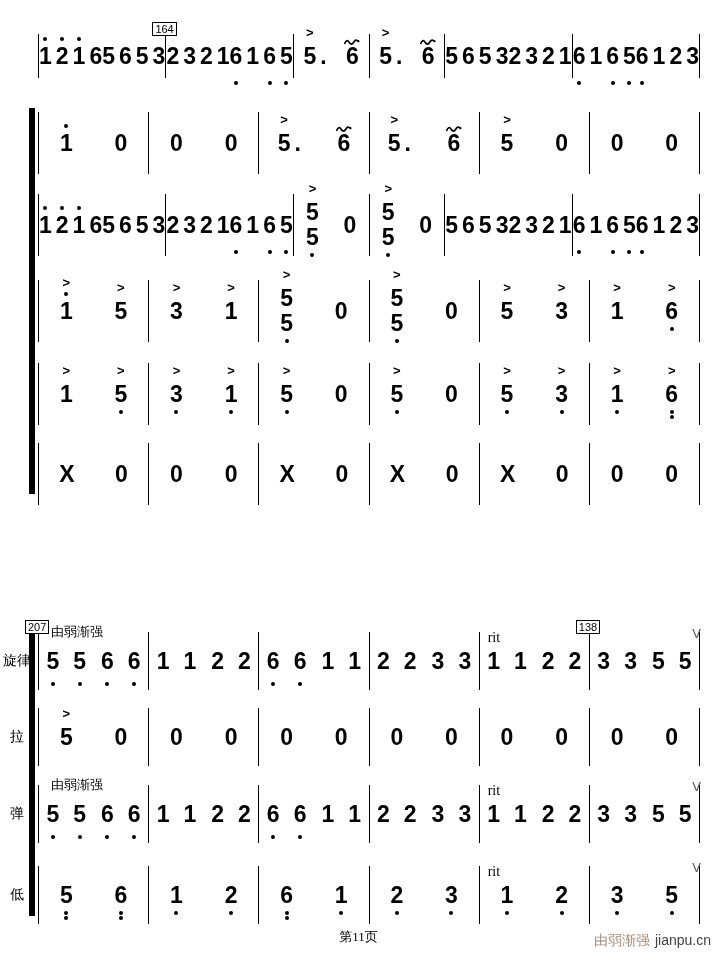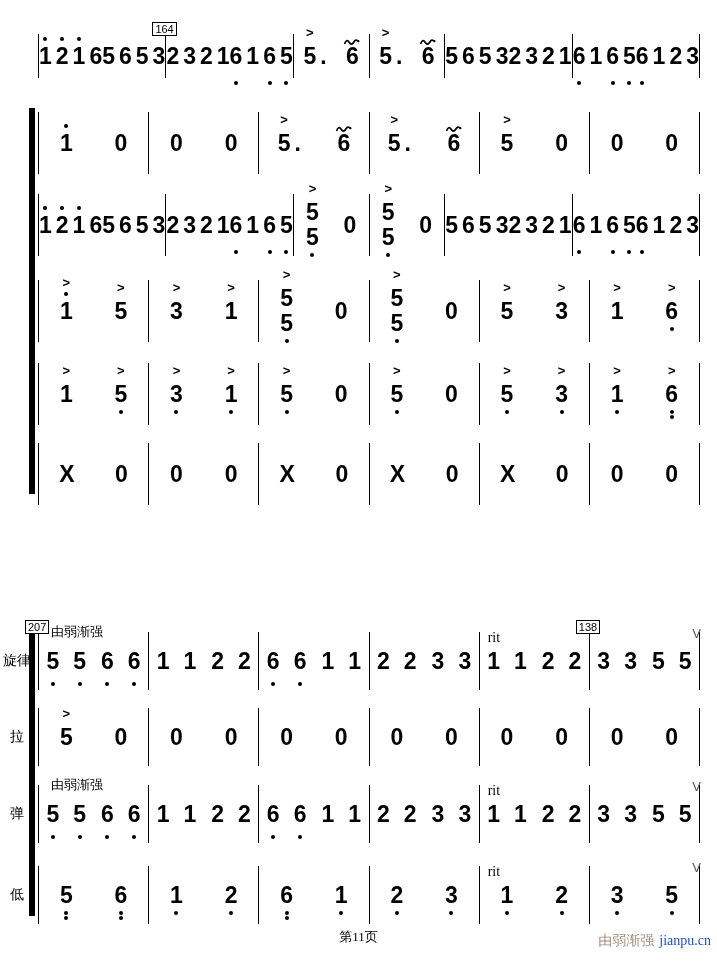--- a/index.html
+++ b/index.html
@@ -949,14 +949,14 @@
               </span>
             </span>
           </div>
         </div>
       </div>
     </div>
   </div>
 
 <div class="page-num">第11页</div>
 <div class="watermark">
-  <span class="site" style="color: rgb(162, 139, 121);">由弱渐强</span><span class="url" style="color: #1d4ed8; font-family: Liberation Serif, serif;">jianpu.cn</span>
+  <span class="site" style="color: rgb(162, 139, 121);">由弱渐强</span><span class="url" style="color: #404040;">jianpu.cn</span>
 </div>
 
 </body></html>

